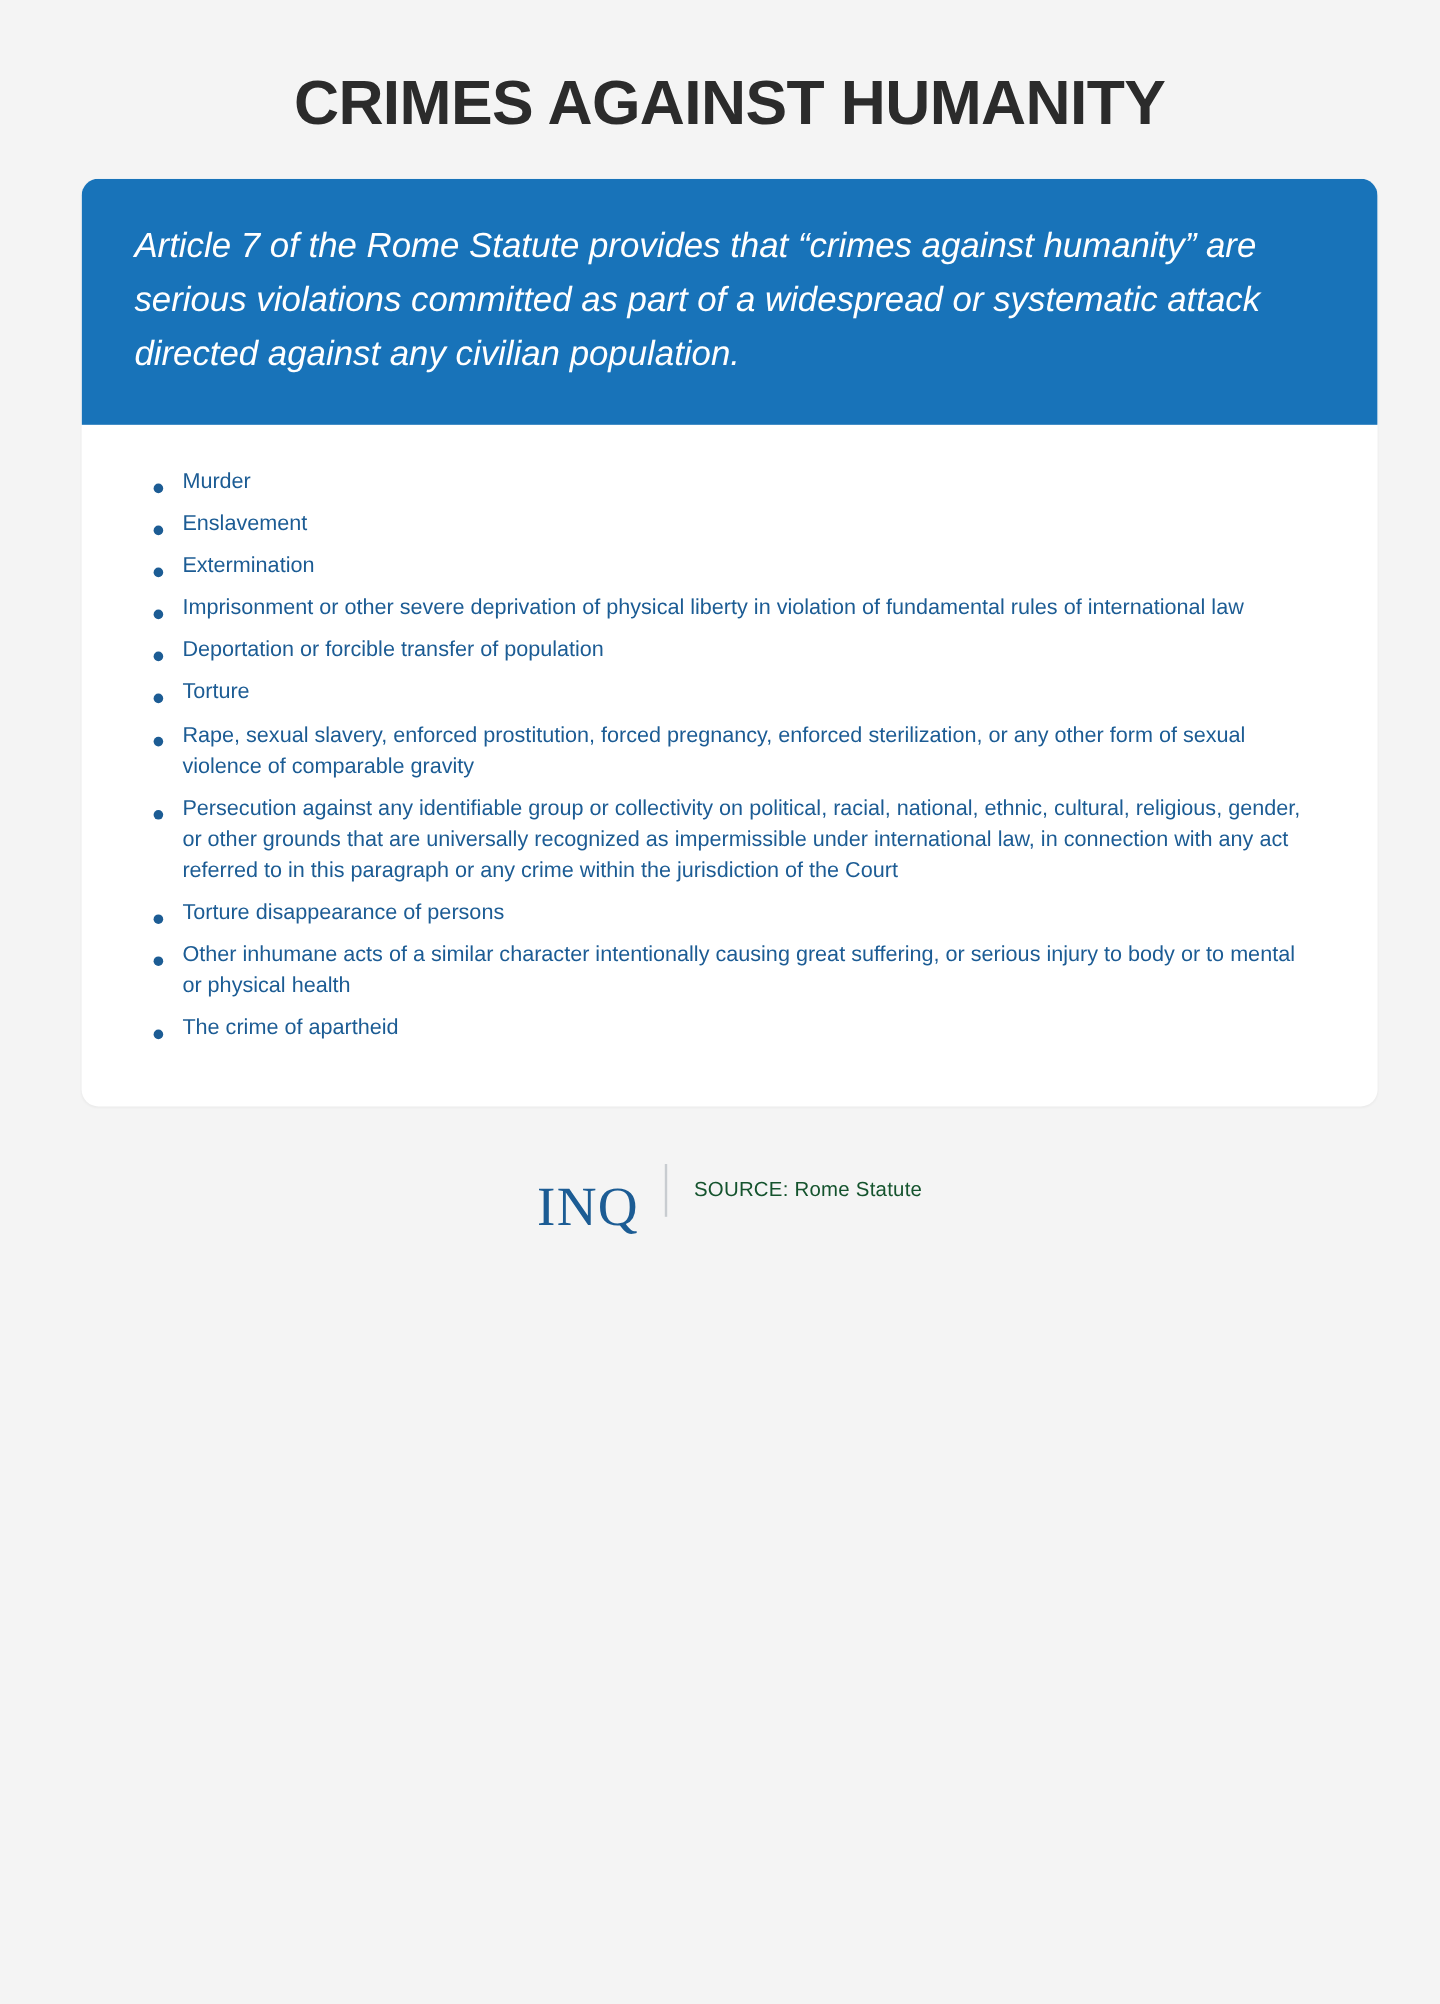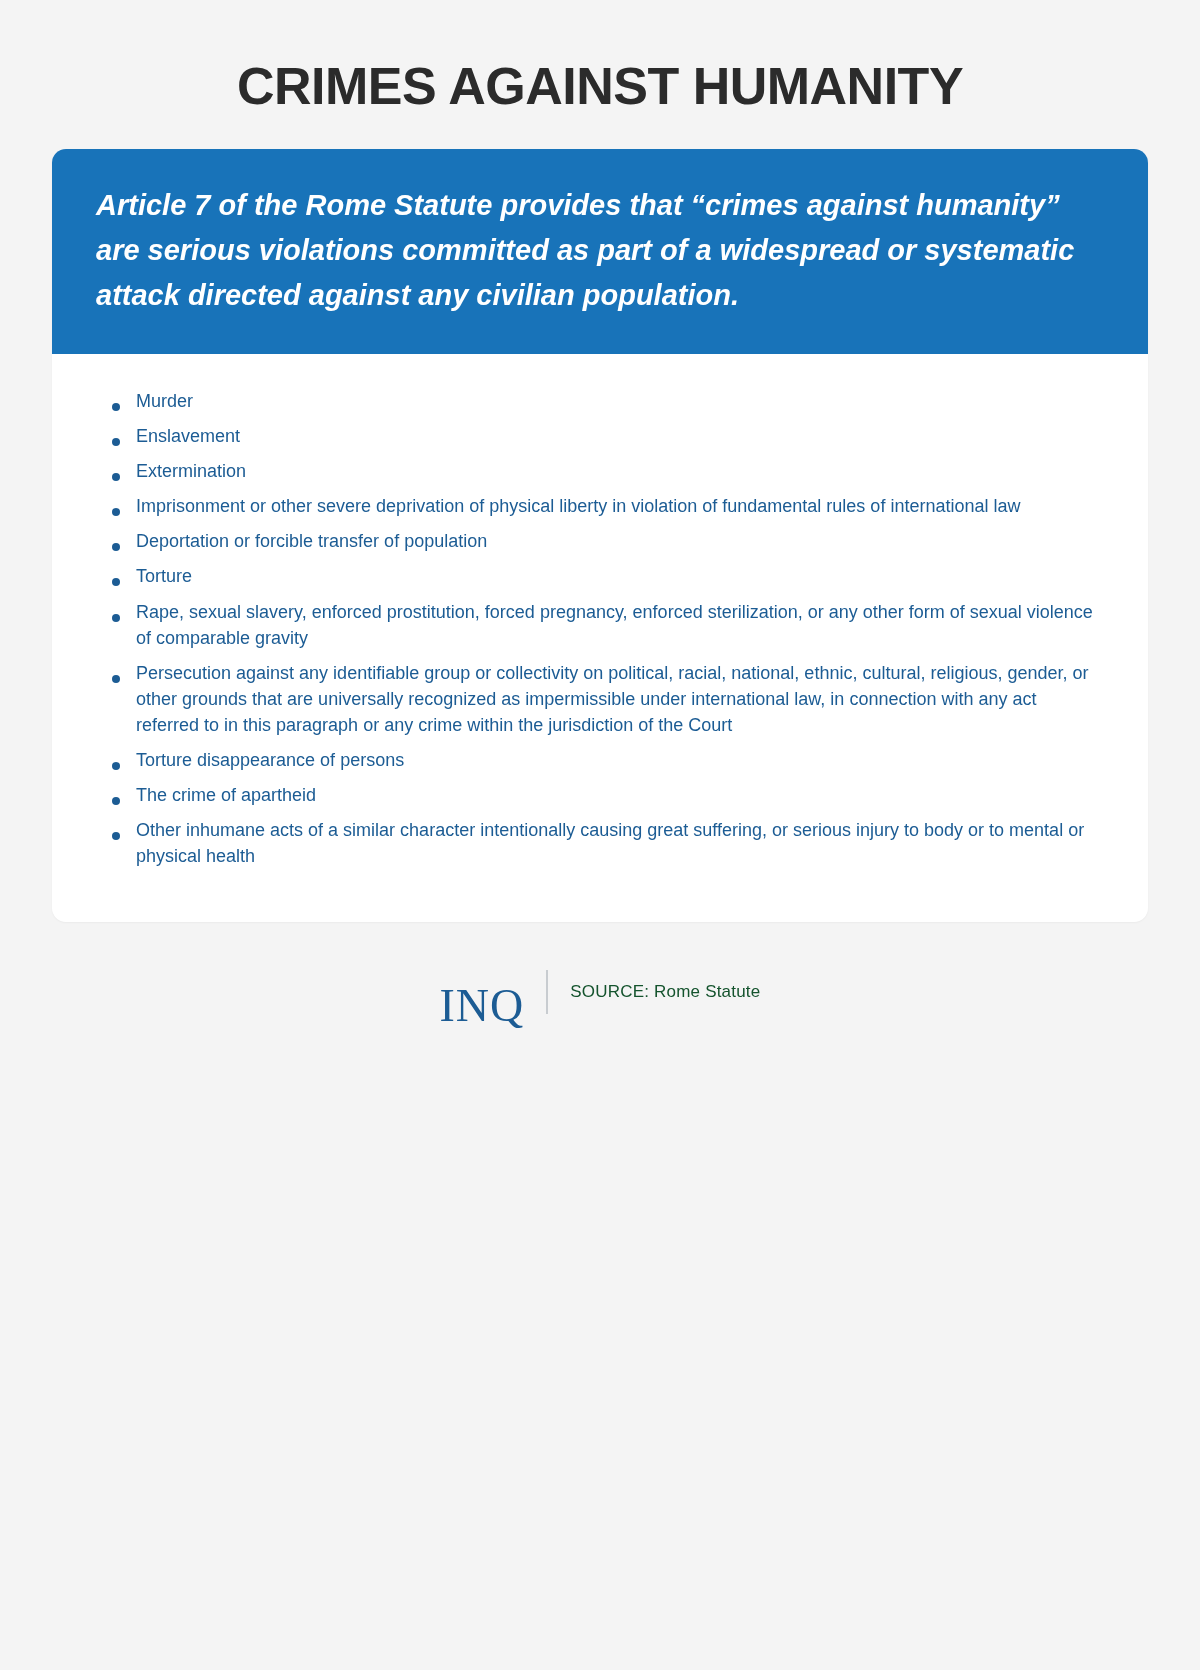--- a/index.html
+++ b/index.html
@@ -10,21 +10,21 @@
     width: 1200px;
     height: 1670px;
     background: #f4f4f4;
     font-family: "Liberation Sans", sans-serif;
     -webkit-font-smoothing: antialiased;
   }
   .infographic {
     width: 1200px;
     height: 1670px;
     box-sizing: border-box;
-    padding: 40px 52px 0 52px;
+    padding: 40px 52px 0 68px;
     display: flex;
     flex-direction: column;
   }
   .page-title {
     text-align: center;
     font-size: 52px;
     font-weight: 800;
     letter-spacing: -0.5px;
     color: #2b2b2b;
     margin: 18px 0 34px 0;
@@ -39,21 +39,21 @@
   }
   .quote-band {
     background: #1873b9;
     color: #ffffff;
     padding: 34px 44px 36px 44px;
   }
   .quote-text {
     font-style: italic;
     font-size: 29px;
     line-height: 1.55;
-    font-weight: 700;
+    font-weight: 400;
     margin: 0;
   }
   .list-wrap {
     padding: 34px 54px 44px 54px;
   }
   ul.crime-list {
     list-style: none;
     margin: 0;
     padding: 0;
     color: #1c5c94;
@@ -117,22 +117,22 @@
       <ul class="crime-list">
         <li>Murder</li>
         <li>Enslavement</li>
         <li>Extermination</li>
         <li>Imprisonment or other severe deprivation of physical liberty in violation of fundamental rules of international law</li>
         <li>Deportation or forcible transfer of population</li>
         <li>Torture</li>
         <li>Rape, sexual slavery, enforced prostitution, forced pregnancy, enforced sterilization, or any other form of sexual violence of comparable gravity</li>
         <li>Persecution against any identifiable group or collectivity on political, racial, national, ethnic, cultural, religious, gender, or other grounds that are universally recognized as impermissible under international law, in connection with any act referred to in this paragraph or any crime within the jurisdiction of the Court</li>
         <li>Torture disappearance of persons</li>
+        <li>Other inhumane acts of a similar character intentionally causing great suffering, or serious injury to body or to mental or physical health</li>
         <li>The crime of apartheid</li>
-        <li>Other inhumane acts of a similar character intentionally causing great suffering, or serious injury to body or to mental or physical health</li>
       </ul>
     </div>
   </div>
 
   <div class="footer">
     <div class="logo">INQ</div>
     <div class="divider"></div>
     <div class="source-text">SOURCE: Rome Statute</div>
   </div>
 

